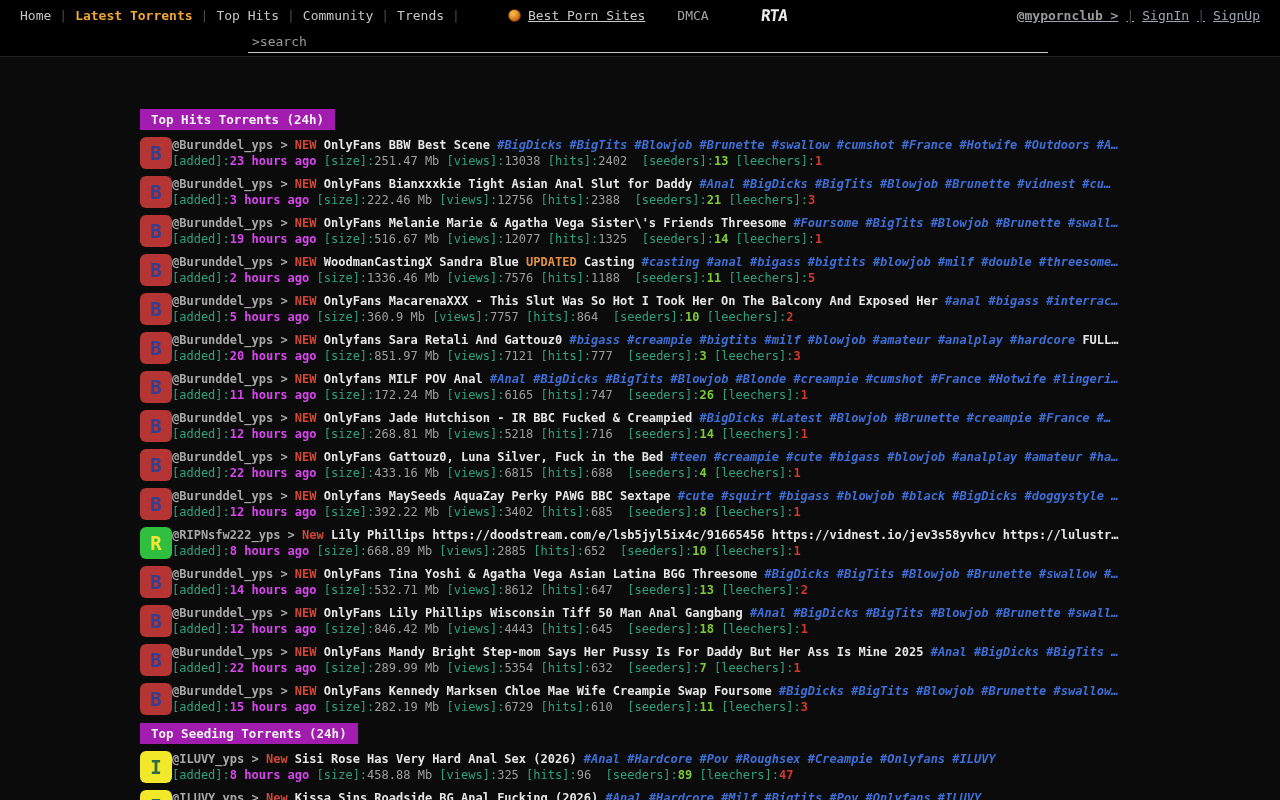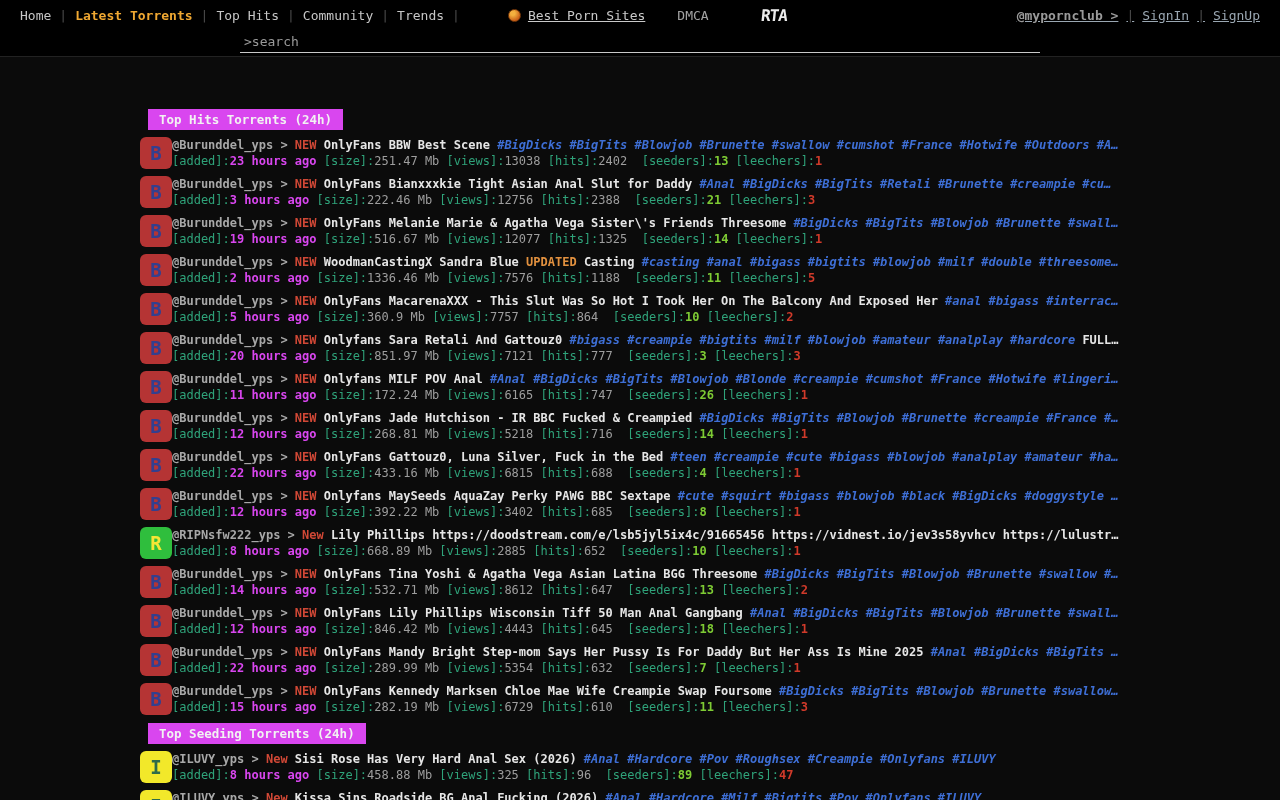--- a/index.html
+++ b/index.html
@@ -30,31 +30,31 @@
   .rta {
     margin-left:20px; font-weight:bold; font-size:16px; color:#ececec;
     letter-spacing:-1px; transform:skewX(-6deg); cursor:default;
   }
   .topbar-right { margin-left:auto; display:flex; align-items:flex-end; color:#9aa7b2;text-decoration:underline; }
   .account { font-weight:bold; color:#9a9a9a; cursor:pointer; padding:0 8px; }
   .auth { padding:0 8px; cursor:pointer; }
   
   .search-row { position:relative; height:27px; background:#000; border-bottom:1px solid #222; }
   .search-input {
-    position:absolute; left:240px; top:1px; width:800px;
+    position:absolute; left:248px; top:1px; width:800px;
     background:transparent; border:none; border-bottom:1px solid #c9c9c9;
     color:#cfcfcf; font:13px "DejaVu Sans Mono", monospace;
     padding:3px 4px; outline:none;
   }
   .search-input::placeholder { color:#9a9a9a; }
   
   .content { padding:0 136px 0 140px; }
   .section-header {
-    display:inline-block; background:#d946ef; color:#f2f2f2;
-    font-weight:bold; font-size:12.5px; padding:3px 11px;margin-left:8px;
+    display:inline-block; background:#a21caf; color:#f2f2f2;
+    font-weight:bold; font-size:12.5px; padding:3px 11px;
   }
   .section-header.first { margin-top:52px; }
   .section-header.later { margin-top:8px; }
   .row { display:flex; margin-top:7px; height:32px; }
   .avatar {
     width:32px; height:32px; border-radius:6px; flex:none;
     display:flex; align-items:center; justify-content:center;
     font-weight:bold; font-size:19px; cursor:pointer;
   }
   .row-text { margin-left:0; flex:1; overflow:hidden; }
@@ -104,28 +104,28 @@
     <div class="row">
       <div class="avatar" style="background: rgb(181, 52, 52); color: rgb(51, 63, 143);">B</div>
       <div class="row-text">
         <div class="line1"><span class="user">@Burunddel_yps</span><span class="sep"> &gt; </span><span class="badge-new">NEW</span> <span class="title">OnlyFans BBW Best Scene</span> <span class="tags">#BigDicks #BigTits #Blowjob #Brunette #swallow #cumshot #France #Hotwife #Outdoors #A…</span></div>
         <div class="line2"><span class="mlabel">[added]:</span><span class="vtime">23 hours ago</span> <span class="mlabel">[size]:</span><span class="vnum">251.47 Mb</span> <span class="mlabel">[views]:</span><span class="vnum">13038</span> <span class="mlabel">[hits]:</span><span class="vnum">2402</span>  <span class="mlabel">[seeders]:</span><span class="vseed">13</span> <span class="mlabel">[leechers]:</span><span class="vleech">1</span></div>
       </div>
     </div>
     <div class="row">
       <div class="avatar" style="background: rgb(181, 52, 52); color: rgb(51, 63, 143);">B</div>
       <div class="row-text">
-        <div class="line1"><span class="user">@Burunddel_yps</span><span class="sep"> &gt; </span><span class="badge-new">NEW</span> <span class="title">OnlyFans Bianxxxkie Tight Asian Anal Slut for Daddy</span> <span class="tags">#Anal #BigDicks #BigTits #Retali #Brunette #creampie #cu…</span></div>
+        <div class="line1"><span class="user">@Burunddel_yps</span><span class="sep"> &gt; </span><span class="badge-new">NEW</span> <span class="title">OnlyFans Bianxxxkie Tight Asian Anal Slut for Daddy</span> <span class="tags">#Anal #BigDicks #BigTits #Blowjob #Brunette #vidnest #cu…</span></div>
         <div class="line2"><span class="mlabel">[added]:</span><span class="vtime">3 hours ago</span> <span class="mlabel">[size]:</span><span class="vnum">222.46 Mb</span> <span class="mlabel">[views]:</span><span class="vnum">12756</span> <span class="mlabel">[hits]:</span><span class="vnum">2388</span>  <span class="mlabel">[seeders]:</span><span class="vseed">21</span> <span class="mlabel">[leechers]:</span><span class="vleech">3</span></div>
       </div>
     </div>
     <div class="row">
       <div class="avatar" style="background: rgb(181, 52, 52); color: rgb(51, 63, 143);">B</div>
       <div class="row-text">
-        <div class="line1"><span class="user">@Burunddel_yps</span><span class="sep"> &gt; </span><span class="badge-new">NEW</span> <span class="title">OnlyFans Melanie Marie &amp; Agatha Vega Sister\'s Friends Threesome</span> <span class="tags">#BigDicks #BigTits #Blowjob #Brunette #swall…</span></div>
+        <div class="line1"><span class="user">@Burunddel_yps</span><span class="sep"> &gt; </span><span class="badge-new">NEW</span> <span class="title">OnlyFans Melanie Marie &amp; Agatha Vega Sister\'s Friends Threesome</span> <span class="tags">#Foursome #BigTits #Blowjob #Brunette #swall…</span></div>
         <div class="line2"><span class="mlabel">[added]:</span><span class="vtime">19 hours ago</span> <span class="mlabel">[size]:</span><span class="vnum">516.67 Mb</span> <span class="mlabel">[views]:</span><span class="vnum">12077</span> <span class="mlabel">[hits]:</span><span class="vnum">1325</span>  <span class="mlabel">[seeders]:</span><span class="vseed">14</span> <span class="mlabel">[leechers]:</span><span class="vleech">1</span></div>
       </div>
     </div>
     <div class="row">
       <div class="avatar" style="background: rgb(181, 52, 52); color: rgb(51, 63, 143);">B</div>
       <div class="row-text">
         <div class="line1"><span class="user">@Burunddel_yps</span><span class="sep"> &gt; </span><span class="badge-new">NEW</span> <span class="title">WoodmanCastingX Sandra Blue</span> <span class="badge-upd">UPDATED</span> <span class="title">Casting</span> <span class="tags">#casting #anal #bigass #bigtits #blowjob #milf #double #threesome…</span></div>
         <div class="line2"><span class="mlabel">[added]:</span><span class="vtime">2 hours ago</span> <span class="mlabel">[size]:</span><span class="vnum">1336.46 Mb</span> <span class="mlabel">[views]:</span><span class="vnum">7576</span> <span class="mlabel">[hits]:</span><span class="vnum">1188</span>  <span class="mlabel">[seeders]:</span><span class="vseed">11</span> <span class="mlabel">[leechers]:</span><span class="vleech">5</span></div>
       </div>
     </div>
@@ -146,21 +146,21 @@
     <div class="row">
       <div class="avatar" style="background: rgb(181, 52, 52); color: rgb(51, 63, 143);">B</div>
       <div class="row-text">
         <div class="line1"><span class="user">@Burunddel_yps</span><span class="sep"> &gt; </span><span class="badge-new">NEW</span> <span class="title">Onlyfans MILF POV Anal</span> <span class="tags">#Anal #BigDicks #BigTits #Blowjob #Blonde #creampie #cumshot #France #Hotwife #lingeri…</span></div>
         <div class="line2"><span class="mlabel">[added]:</span><span class="vtime">11 hours ago</span> <span class="mlabel">[size]:</span><span class="vnum">172.24 Mb</span> <span class="mlabel">[views]:</span><span class="vnum">6165</span> <span class="mlabel">[hits]:</span><span class="vnum">747</span>  <span class="mlabel">[seeders]:</span><span class="vseed">26</span> <span class="mlabel">[leechers]:</span><span class="vleech">1</span></div>
       </div>
     </div>
     <div class="row">
       <div class="avatar" style="background: rgb(181, 52, 52); color: rgb(51, 63, 143);">B</div>
       <div class="row-text">
-        <div class="line1"><span class="user">@Burunddel_yps</span><span class="sep"> &gt; </span><span class="badge-new">NEW</span> <span class="title">OnlyFans Jade Hutchison - IR BBC Fucked &amp; Creampied</span> <span class="tags">#BigDicks #BigTits #Blowjob #Brunette #creampie #France #…</span></div>
+        <div class="line1"><span class="user">@Burunddel_yps</span><span class="sep"> &gt; </span><span class="badge-new">NEW</span> <span class="title">OnlyFans Jade Hutchison - IR BBC Fucked &amp; Creampied</span> <span class="tags">#BigDicks #Latest #Blowjob #Brunette #creampie #France #…</span></div>
         <div class="line2"><span class="mlabel">[added]:</span><span class="vtime">12 hours ago</span> <span class="mlabel">[size]:</span><span class="vnum">268.81 Mb</span> <span class="mlabel">[views]:</span><span class="vnum">5218</span> <span class="mlabel">[hits]:</span><span class="vnum">716</span>  <span class="mlabel">[seeders]:</span><span class="vseed">14</span> <span class="mlabel">[leechers]:</span><span class="vleech">1</span></div>
       </div>
     </div>
     <div class="row">
       <div class="avatar" style="background: rgb(181, 52, 52); color: rgb(51, 63, 143);">B</div>
       <div class="row-text">
         <div class="line1"><span class="user">@Burunddel_yps</span><span class="sep"> &gt; </span><span class="badge-new">NEW</span> <span class="title">OnlyFans Gattouz0, Luna Silver, Fuck in the Bed</span> <span class="tags">#teen #creampie #cute #bigass #blowjob #analplay #amateur #ha…</span></div>
         <div class="line2"><span class="mlabel">[added]:</span><span class="vtime">22 hours ago</span> <span class="mlabel">[size]:</span><span class="vnum">433.16 Mb</span> <span class="mlabel">[views]:</span><span class="vnum">6815</span> <span class="mlabel">[hits]:</span><span class="vnum">688</span>  <span class="mlabel">[seeders]:</span><span class="vseed">4</span> <span class="mlabel">[leechers]:</span><span class="vleech">1</span></div>
       </div>
     </div>

